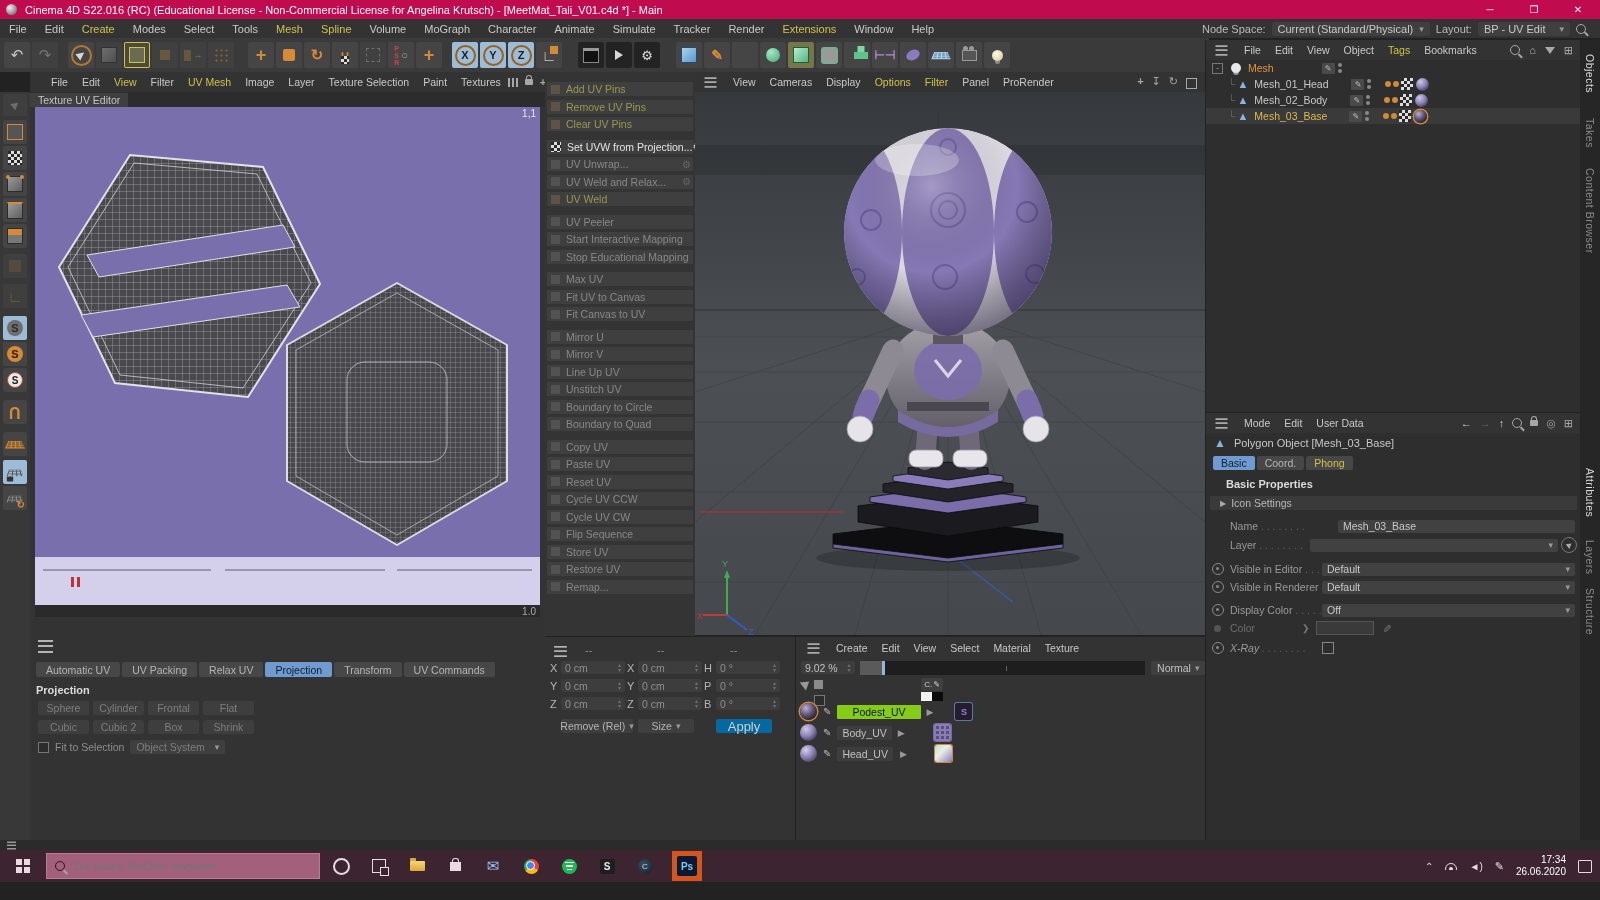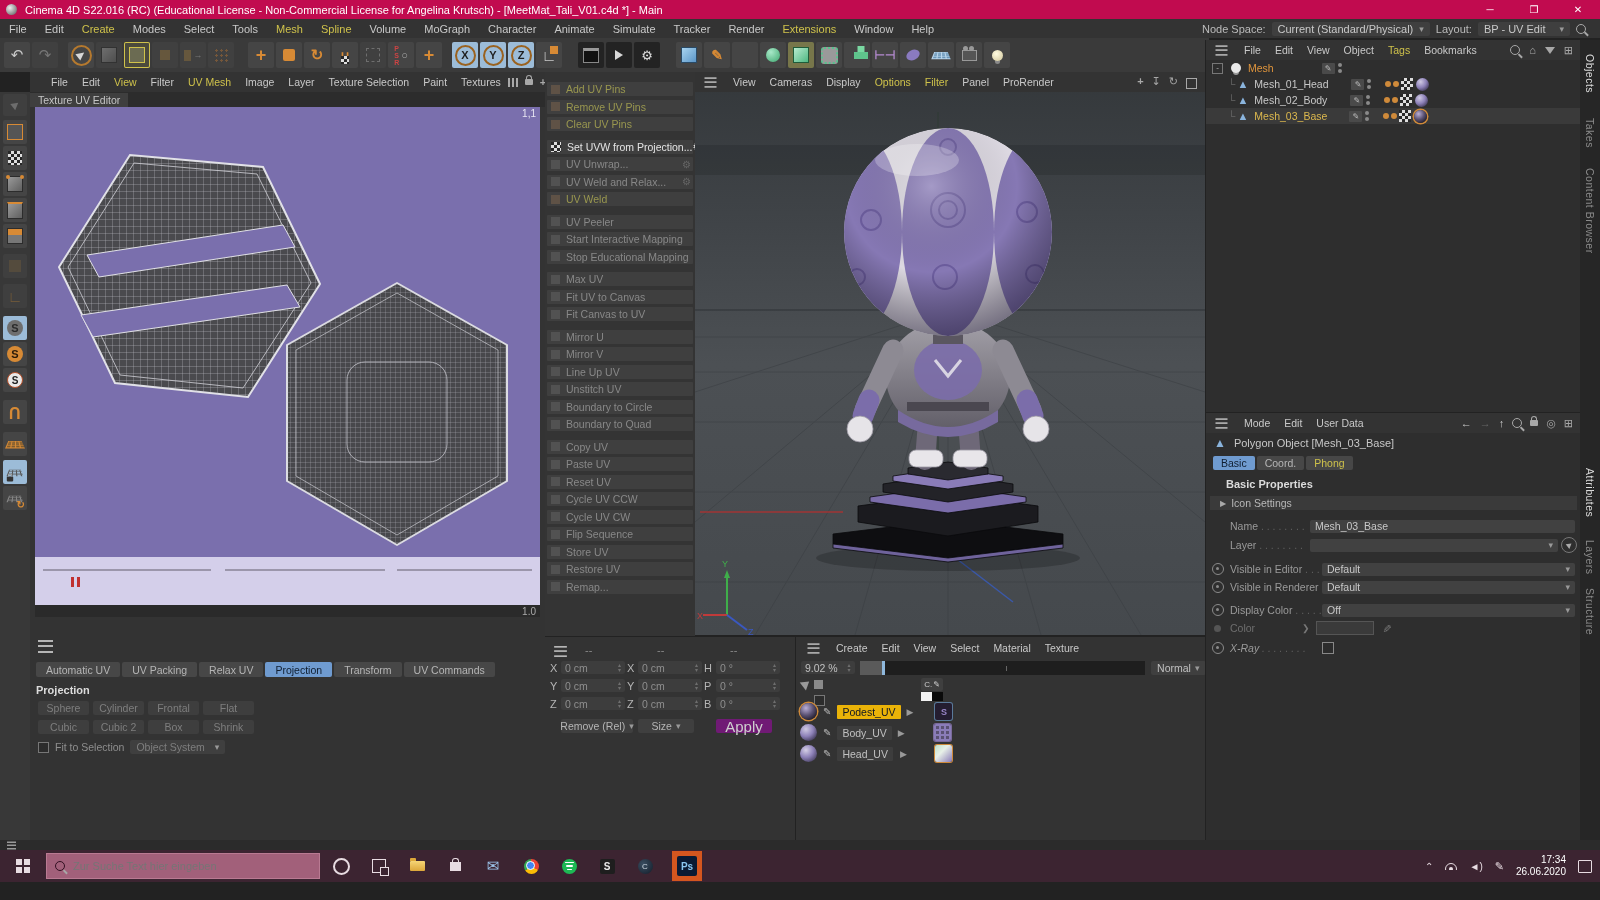--- a/index.html
+++ b/index.html
@@ -699,21 +699,21 @@
     </div>
 
   <span class="chip" style="position:absolute;left:16px;top:82px;height:14px;width:72px;color:#b5b5b5;font-size:10.5px;">
       <span>Remove (Rel)</span>
       <span class="dda" style="margin-left:4px;">▾</span>
     </span>
   <span class="chip" style="position:absolute;left:93px;top:82px;height:14px;width:56px;color:#b5b5b5;font-size:10.5px;">
       <span>Size</span>
       <span class="dda" style="margin-left:4px;">▾</span>
     </span>
-  <span class="chip" style="position:absolute;left:171px;top:82px;height:14px;width:56px;background:#701a75;color:#cfcfcf;font-size:15px;">
+  <span class="chip" style="position:absolute;left:171px;top:82px;height:14px;width:56px;background:#0369a1;color:#cfcfcf;font-size:13px;">
       <span>Apply</span>
     </span>
 </div>
 
 <div class="r" style="left:795px;top:636px;width:410px;height:204px;background:#333;border-top:1px solid #222;border-left:1px solid #222;">
   <div class="fx" style="height:18px;margin-top:2px;">
     <span class="ham" style="margin:0 8px 0 10px;transform:scale(.8);"></span>
     <span class="mi sm">Create</span>
     <span class="mi sm">Edit</span>
     <span class="mi sm">View</span>
@@ -753,21 +753,21 @@
       </span>
     <div style="display:flex;margin-top:1px;">
       <span style="width:11px;height:9px;background:#f2f2f2;"></span>
       <span style="width:11px;height:9px;background:#0a0a0a;"></span>
     </div>
   </div>
 
   <div class="fx" style="position:absolute;left:4px;top:64px;height:21px;width:400px;">
     <span class="sph" style="width:17px;height:17px;box-shadow:0 0 0 1.5px #cf8a3a;background:radial-gradient(circle at 35% 30%,#b9aed6,#5a5172 45%,#17141f 85%);"></span>
     <span style="color:#b9b9b9;font-size:10px;margin-left:6px;">✎</span>
-    <span style="margin-left:6px;background:#eab308;color:#0e1624;padding:1px 5px;font-size:10.5px;border-radius:1px;">Podest_UV</span>
+    <span style="margin-left:6px;background:#84cc16;color:#0e1624;padding:1px 15px;font-size:10.5px;border-radius:1px;">Podest_UV</span>
     <span style="color:#999;font-size:9px;margin-left:6px;">▶</span>
     <span class="sph" style="width:17px;height:17px;margin-left:22px;border-radius:2px;background:#241d30;box-shadow:0 0 0 1px #5a7a9a;display:flex;align-items:center;justify-content:center;color:#9a86c8;font-size:9px;font-weight:bold;">S</span>
   </div>
   <div class="fx" style="position:absolute;left:4px;top:85px;height:21px;width:400px;">
     <span class="sph" style="width:17px;height:17px;"></span>
     <span style="color:#b9b9b9;font-size:10px;margin-left:6px;">✎</span>
     <span style="margin-left:6px;background:#3d3d3d;color:#c0c0c0;padding:1px 5px;font-size:10.5px;border-radius:1px;">Body_UV</span>
     <span style="color:#999;font-size:9px;margin-left:6px;">▶</span>
     <span style="width:17px;height:17px;margin-left:29px;border-radius:2px;background:linear-gradient(#8a7cb8 2px,transparent 2px),linear-gradient(90deg,#8a7cb8 2px,#5a5172 2px);background-size:5px 5px;box-shadow:0 0 0 1px #7a6a9a;"></span>
   </div>
@@ -875,21 +875,21 @@
     <span class="tabchip sel" style="height:14px;padding:0 8px;">Basic</span>
     <span class="tabchip" style="height:14px;padding:0 8px;">Coord.</span>
     <span class="tabchip" style="height:14px;padding:0 8px;color:#cfc24b;">Phong</span>
   </div>
   <div style="margin:6px 0 0 20px;font-weight:bold;color:#dcdcdc;">Basic Properties</div>
   <div class="fx" style="margin:6px 4px 0 4px;height:14px;background:#3a3a3a;">
     <span style="color:#aaa;font-size:8px;margin:0 5px 0 10px;">▶</span>
     <span style="color:#b8b8b8;font-size:10.5px;">Icon Settings</span>
   </div>
 
-  <div class="fx" style="margin:9px 4px 0 24px;height:14px;">
+  <div class="fx" style="margin:9px 4px 0 24px;height:14px;gap:28px;">
     <span class="alab" style="width:80px;">Name</span>
     <div class="afld" style="flex:1;margin-right:2px;">
         <span>Mesh_03_Base</span>
       </div>
   </div>
   <div class="fx" style="margin:5px 4px 0 24px;height:14px;">
     <span class="alab" style="width:80px;">Layer</span>
     <div class="afld" style="flex:1;">
         <span class="dda">▾</span>
       </div>

